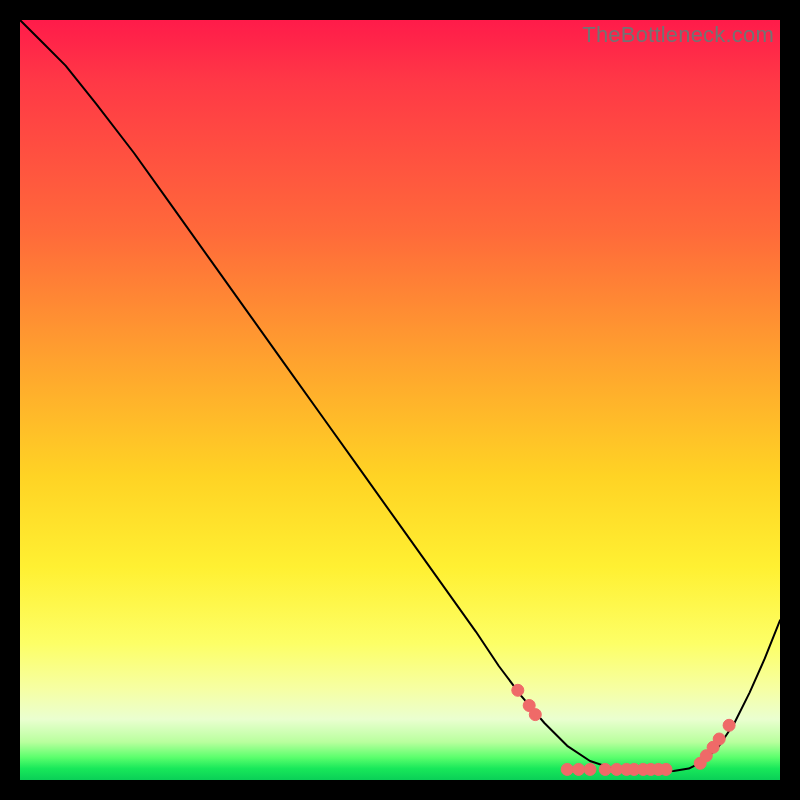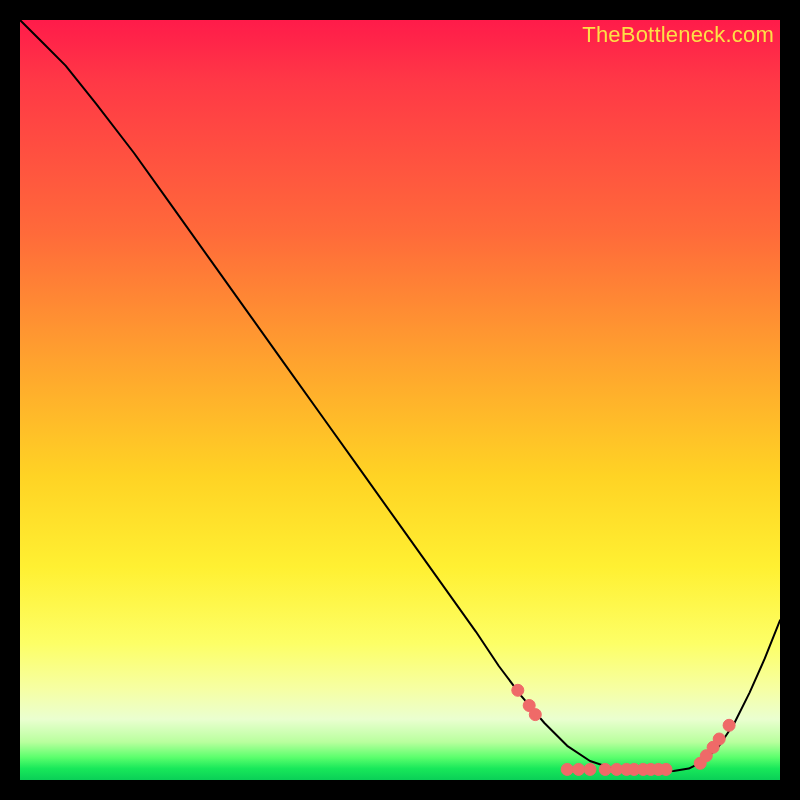--- a/index.html
+++ b/index.html
@@ -47,21 +47,21 @@
     position: absolute;
     left: 0;
     top: 0;
     width: 760px;
     height: 760px;
   }
   .watermark {
     position: absolute;
     top: 2px;
     right: 6px;
-    color: #fde047;
+    color: #737373;
     font-size: 22px;
     font-weight: 500;
     letter-spacing: 0.2px;
     user-select: none;
   }
 </style>
 </head>
 <body>
 
 <div class="frame">

